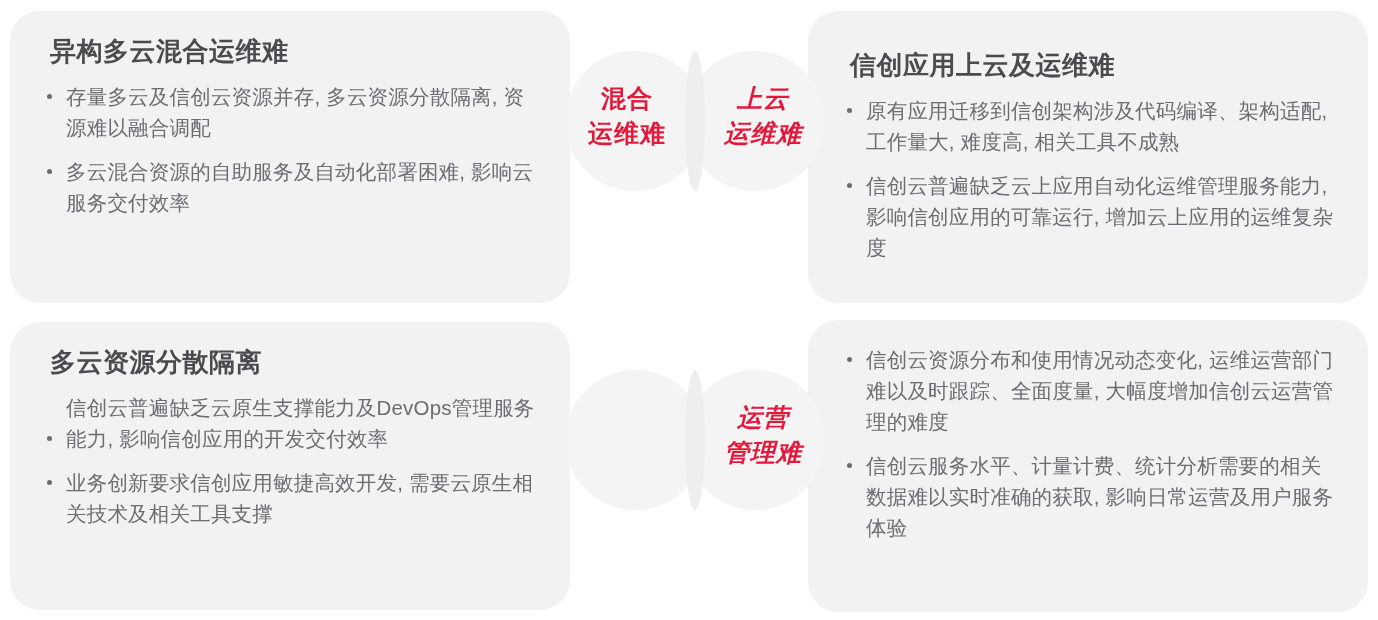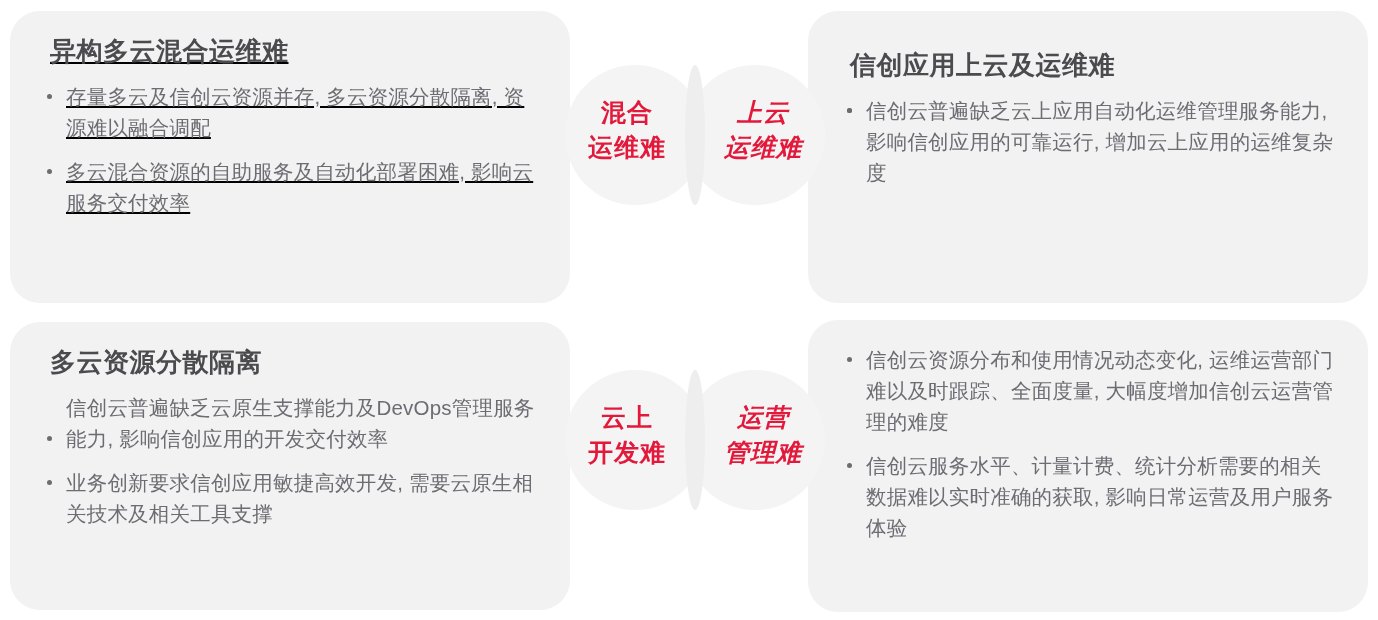--- a/index.html
+++ b/index.html
@@ -24,21 +24,21 @@
     height: 620px;
   }
 
   
   .card {
     position: absolute;
     background: #f2f2f2;
     border-radius: 30px;
     box-sizing: border-box;
   }
-  .card-tl { left: 10px;  top: 11px;  width: 560px; height: 292px; padding: 26px 30px 0 34px; text-decoration: underline; }
+  .card-tl { left: 10px;  top: 11px;  width: 560px; height: 292px; padding: 26px 30px 0 34px; }
   .card-tr { left: 808px; top: 11px;  width: 560px; height: 292px; padding: 40px 30px 0 36px; }
   .card-bl { left: 10px;  top: 322px; width: 560px; height: 288px; padding: 26px 30px 0 34px; }
   .card-br { left: 808px; top: 320px; width: 560px; height: 292px; padding: 24px 30px 0 36px; }
 
   .card-title {
     color: #4a4a4f;
     font-size: 26px;
     font-weight: 700;
     letter-spacing: 0.5px;
     line-height: 1.15;
@@ -70,21 +70,21 @@
   }
   
   .bullet.dot-line2 .dot { top: 44px; }
 
   
   .venn {
     position: absolute;
     width: 260px;
     height: 140px;
   }
-  .venn-top    { left: 565px; top: 65px; }
+  .venn-top    { left: 565px; top: 51px; }
   .venn-bottom { left: 565px; top: 370px; }
 
   .venn .circle {
     position: absolute;
     top: 0;
     width: 140px;
     height: 140px;
     border-radius: 50%;
     background: #f4f4f4;
   }
@@ -132,20 +132,21 @@
         <span>多云混合资源的自助服务及自动化部署困难, 影响云服务交付效率</span>
       </li>
     </ul>
   </div>
 
   <div class="card card-tr">
     <div class="card-title">信创应用上云及运维难</div>
     <ul class="bullets">
       <li class="bullet">
         <span class="dot"></span>
+        <span>原有应用迁移到信创架构涉及代码编译、架构适配, 工作量大, 难度高, 相关工具不成熟</span>
       </li>
       <li class="bullet">
         <span class="dot"></span>
         <span>信创云普遍缺乏云上应用自动化运维管理服务能力, 影响信创应用的可靠运行, 增加云上应用的运维复杂度</span>
       </li>
     </ul>
   </div>
 
   <div class="card card-bl">
     <div class="card-title">多云资源分散隔离</div>
@@ -181,19 +182,17 @@
     <div class="venn-label left">混合
 运维难</div>
     <div class="venn-label right">上云
 运维难</div>
   </div>
 
   <div class="venn venn-bottom">
     <div class="circle left"></div>
     <div class="circle right"></div>
     <div class="overlap"></div>
-    <div class="venn-label left">云上
-开发难</div>
     <div class="venn-label right">运营
 管理难</div>
   </div>
 
 </div>
 
 </body></html>

